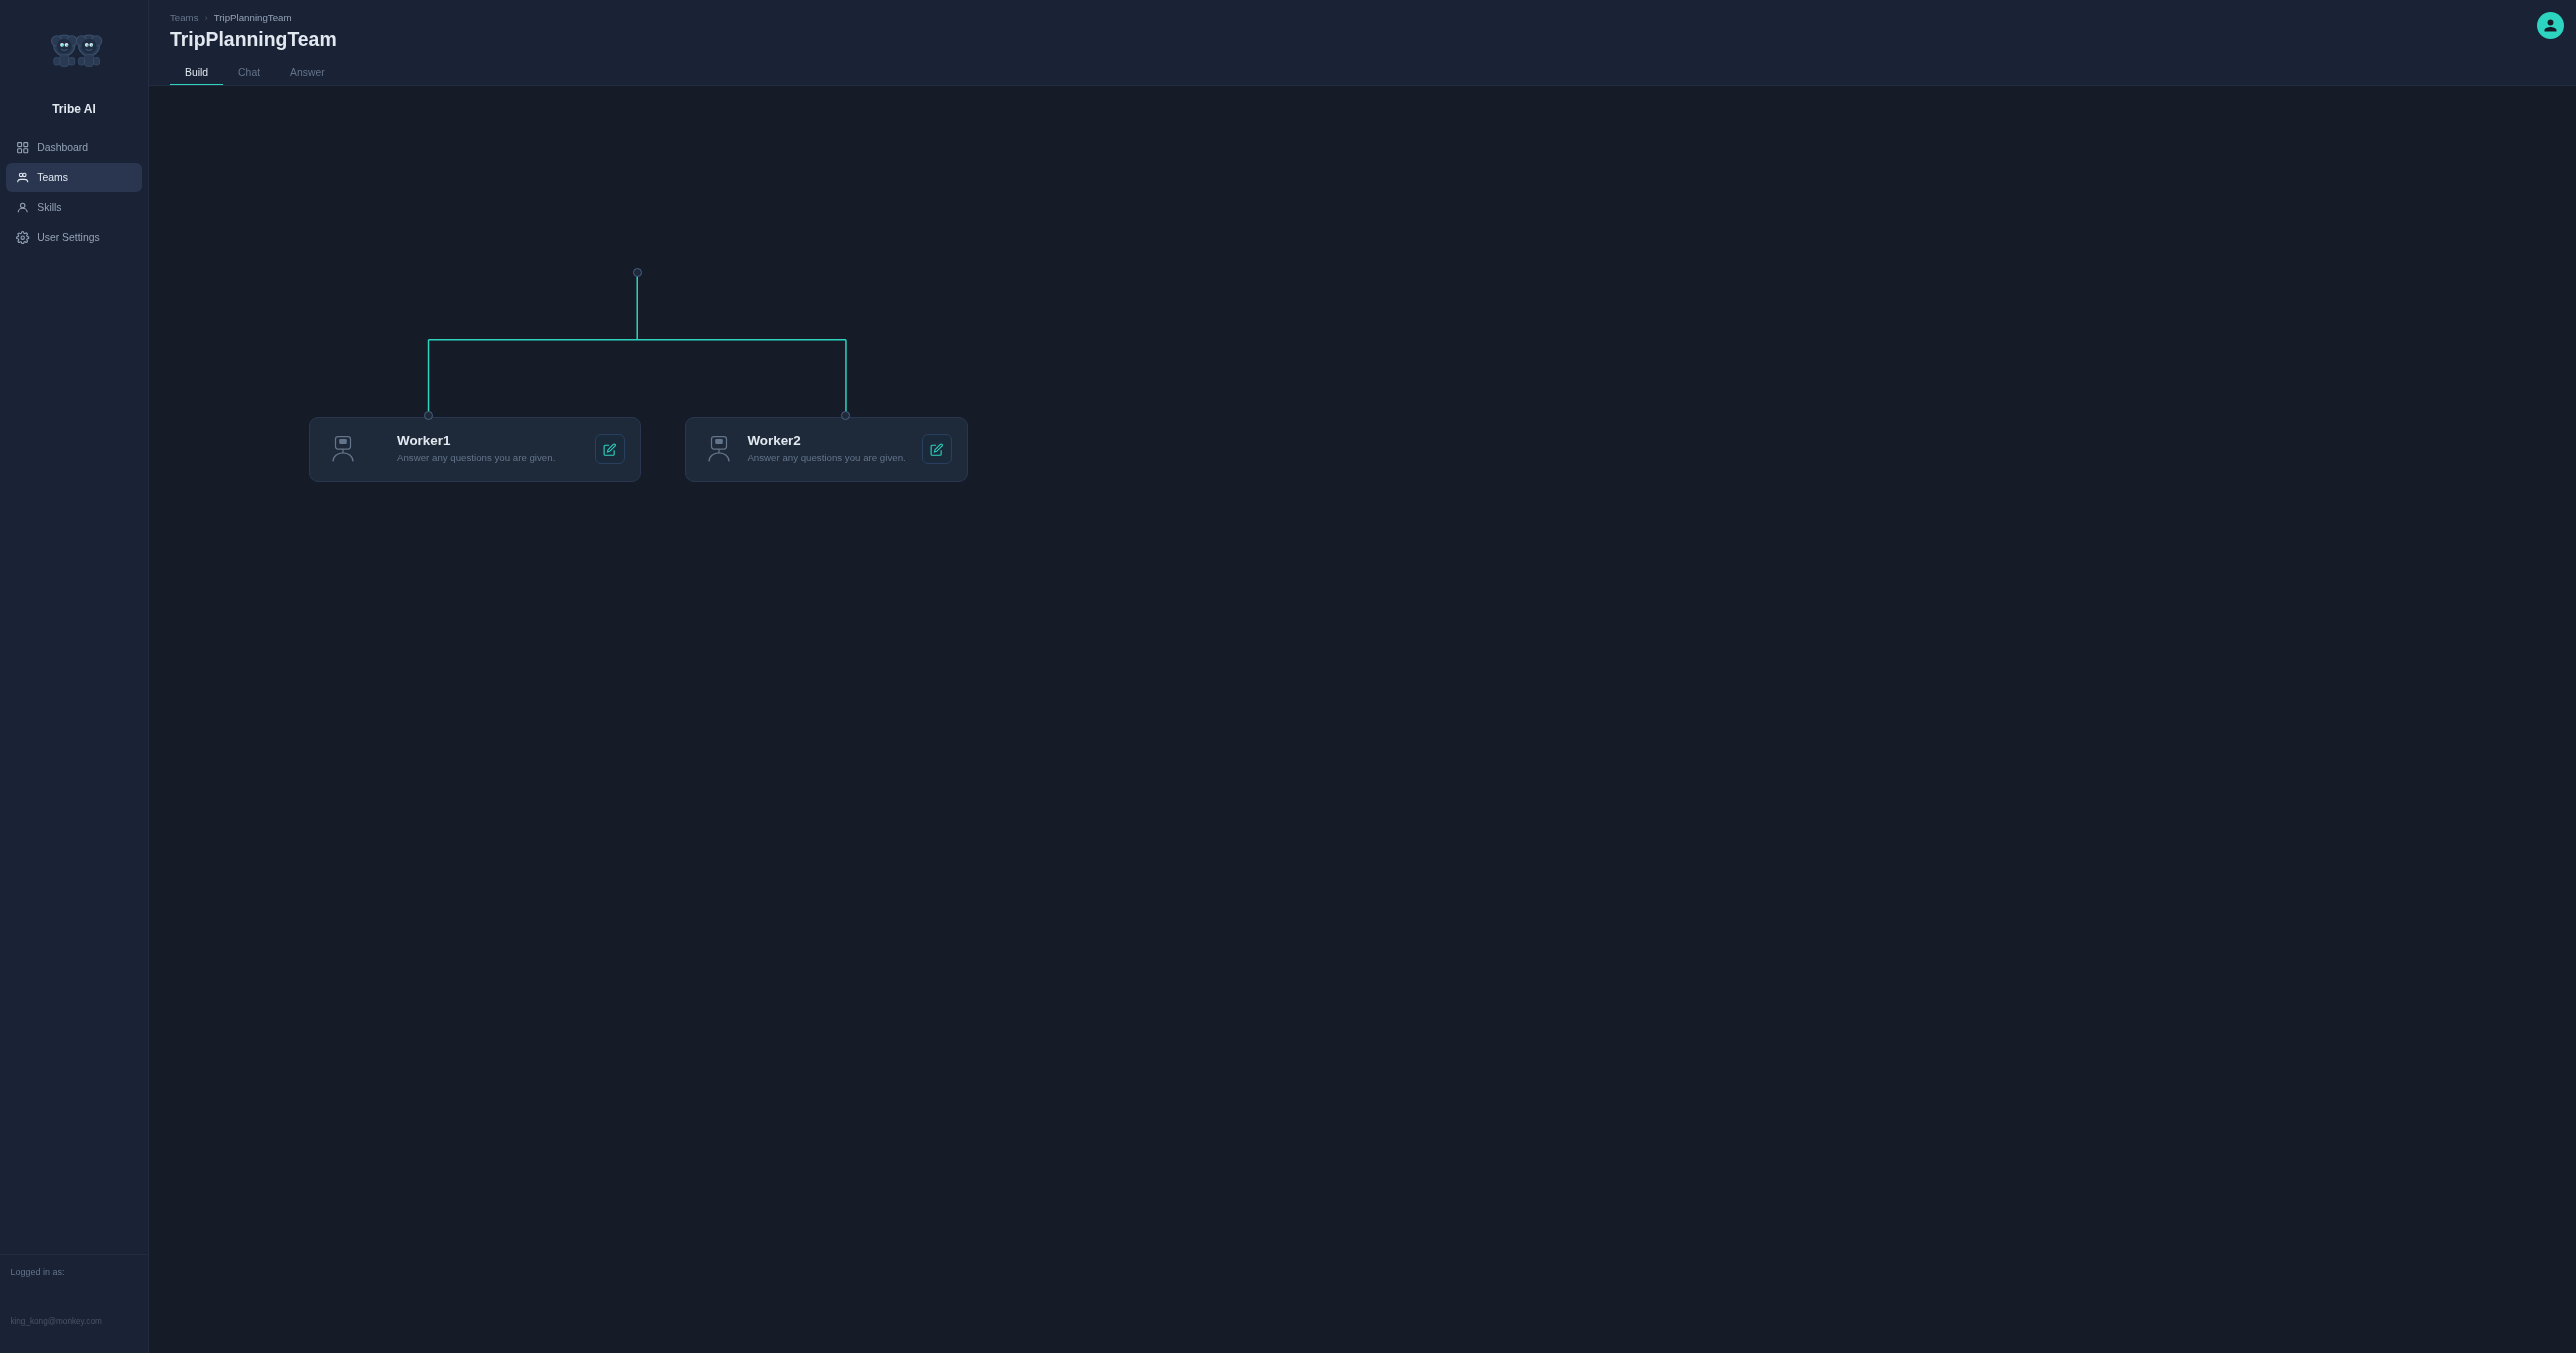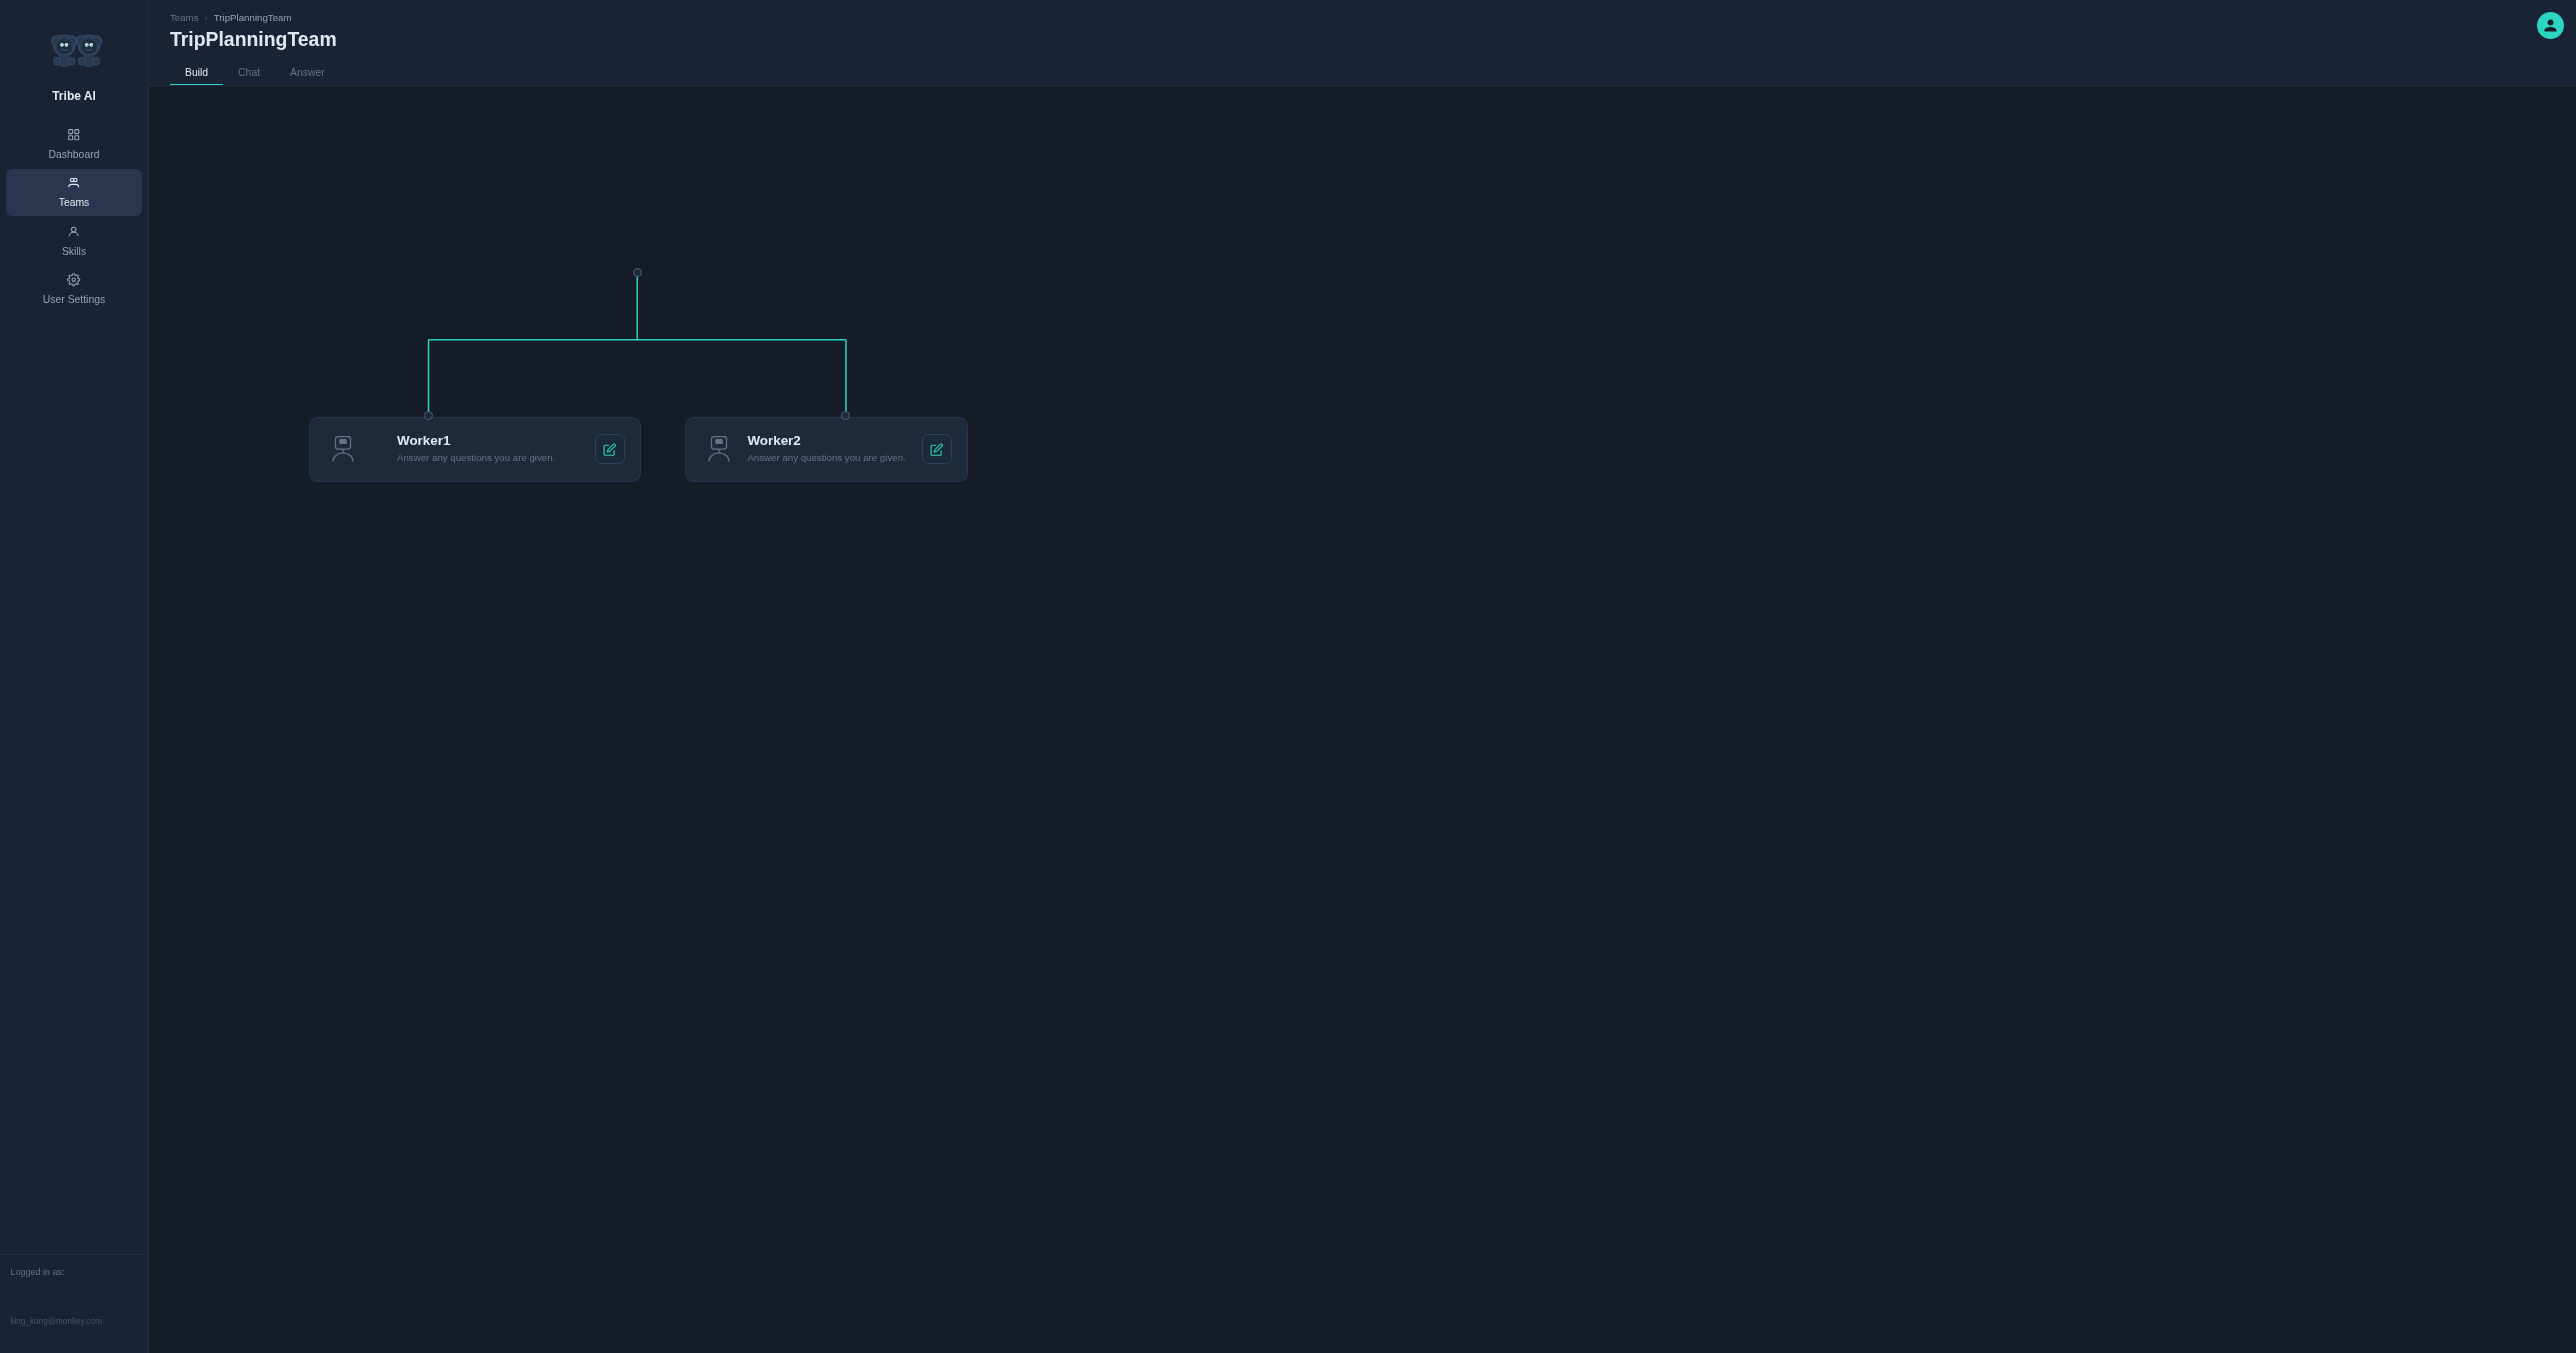--- a/index.html
+++ b/index.html
@@ -20,21 +20,21 @@
       display: flex;
       flex-direction: column;
       padding: 15px 0;
       border-right: 0.7px solid #232d3f;
     }
     .sidebar-logo {
       display: flex;
       flex-direction: column;
       align-items: center;
       padding: 7.5px 15px 18px;
-      gap: 6px;
+      gap: 19px;
     }
     .logo-icon {
       width: 60px;
       height: 60px;
     }
     .sidebar-logo-title {
       font-size: 12px;
       font-weight: 600;
       color: #e2e8f0;
       text-align: center;
@@ -49,21 +49,20 @@
     .sidebar-item {
       display: flex;
       align-items: center;
       gap: 7.5px;
       padding: 7.5px 10.4px;
       border-radius: 6px;
       cursor: pointer;
       font-size: 10.4px;
       color: #94a3b8;
       transition: background 0.15s;
-      flex-direction: column;
     }
     .sidebar-item.active {
       background: #2a3650;
       color: #e2e8f0;
     }
     .sidebar-item svg {
       width: 13.4px;
       height: 13.4px;
       flex-shrink: 0;
     }

